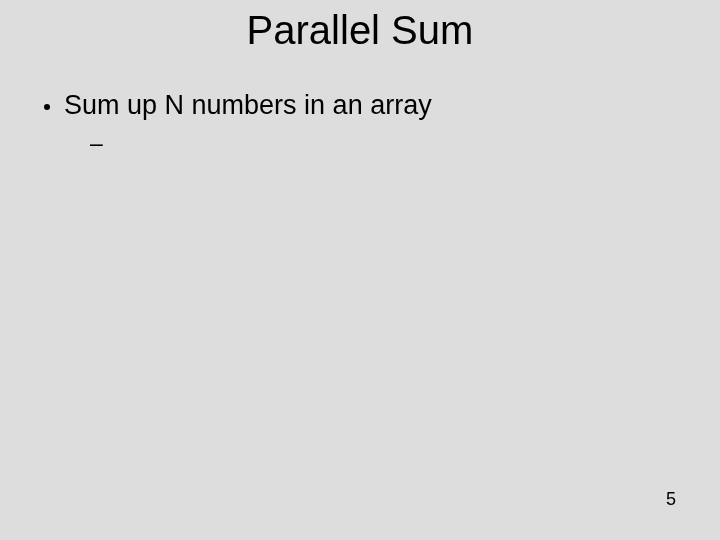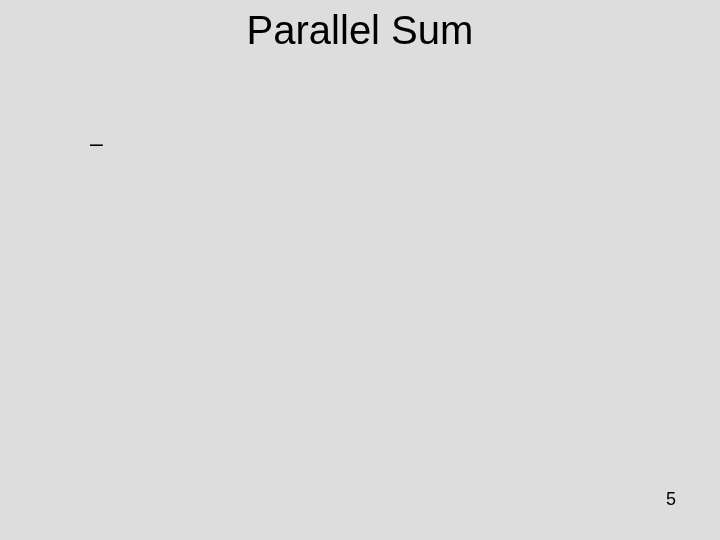--- a/index.html
+++ b/index.html
@@ -65,20 +65,24 @@
     font-size: 18px;
   }
 </style>
 </head>
 <body>
 
 <div class="slide">
 
   <div class="title">Parallel Sum</div>
 
+  <div class="bullet-l1">
+    <span class="dot"></span>
+    <span>Sum up N numbers in an array</span>
+  </div>
 
   <div class="bullet-l2">
     <span class="dash">–</span>
   </div>
 
   <div class="page-number">5</div>
 
 </div>
 
 </body></html>

